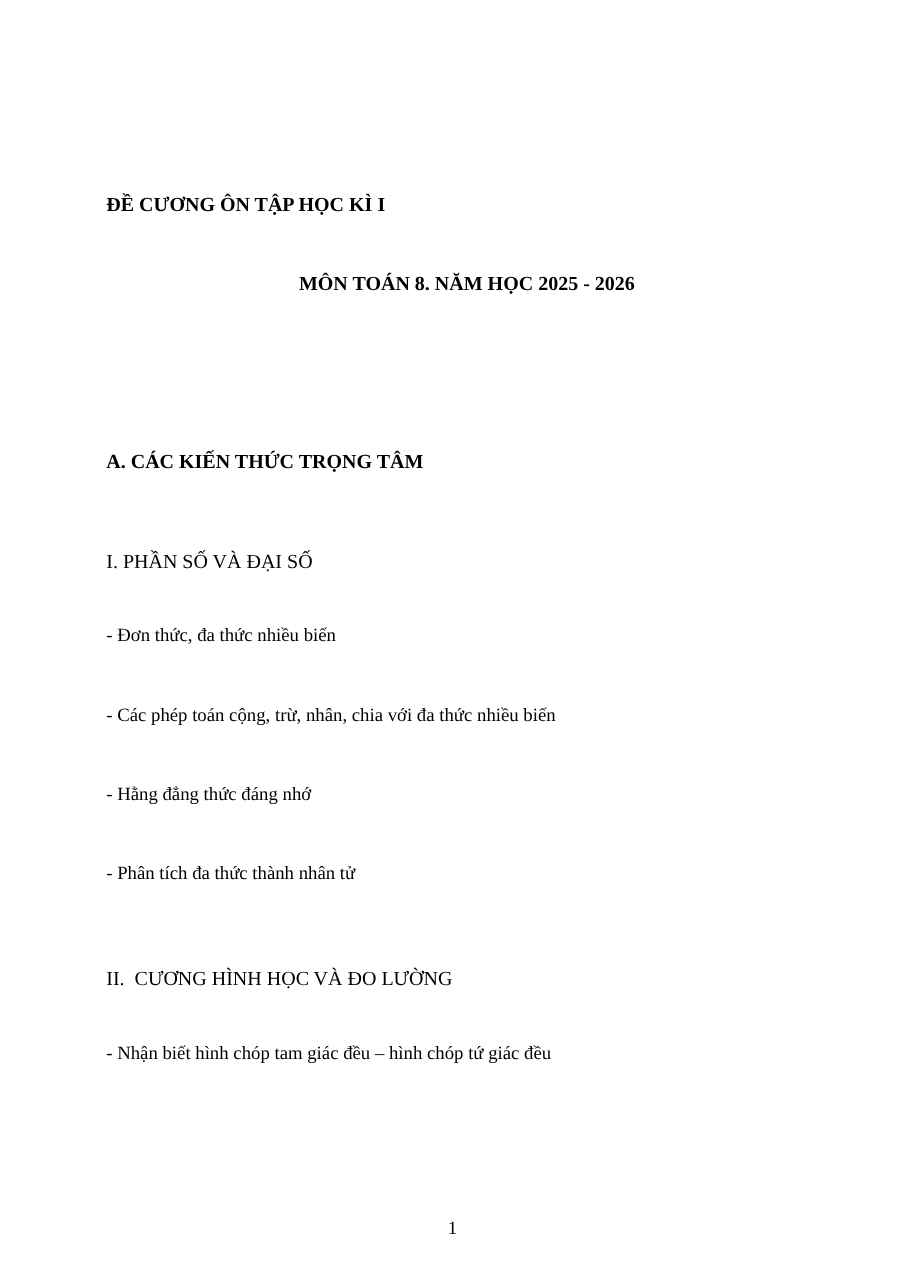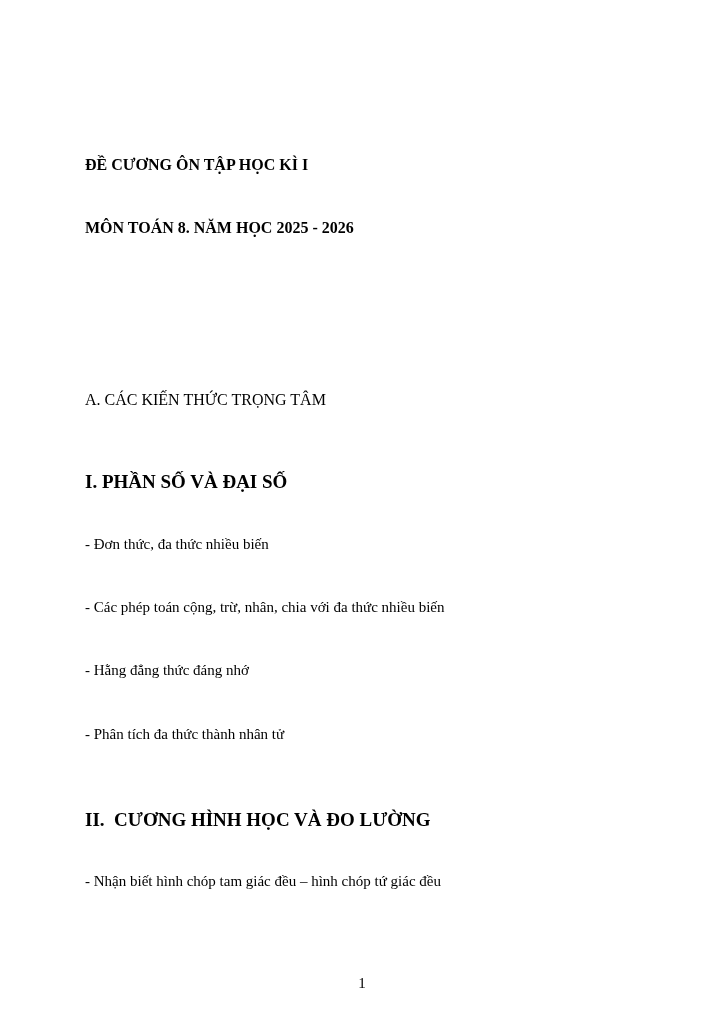--- a/index.html
+++ b/index.html
@@ -12,23 +12,23 @@
     font-family: "Liberation Serif", serif;
     color: #000;
     font-size: 15px;
   }
   .page {
     padding: 62px 62px 0 85px;
     white-space: pre-wrap;
   }
   .doc-header .school { font-weight: bold; font-size: 16px; line-height: 1.4; }
   .doc-header .title { font-weight: bold; font-size: 16px; line-height: 1.4; text-align: left; margin-top: 7px; }
-  .doc-header .subtitle { font-weight: bold; font-size: 16px; line-height: 1.4; text-align: left; margin-top: 7px; }
-  .heading-a { font-weight: normal; font-size: 16px; margin-top: 30px; line-height: 1.4; }
-  .part-heading { font-weight: bold; font-size: 19px; margin-top: 6px; line-height: 1.45; }
+  .doc-header .subtitle { font-weight: bold; font-size: 16px; line-height: 1.4; text-align: center; margin-top: 7px; }
+  .heading-a { font-weight: bold; font-size: 16px; line-height: 1.4; }
+  .part-heading { font-weight: normal; font-size: 16px; margin-top: 6px; line-height: 1.45; }
   .item { font-size: 15px; line-height: 1.42; margin: 4px 0; }
   .page-number {
     position: absolute;
     bottom: 32px;
     left: 0;
     width: 100%;
     text-align: center;
     font-size: 15px;
   }
 </style>

